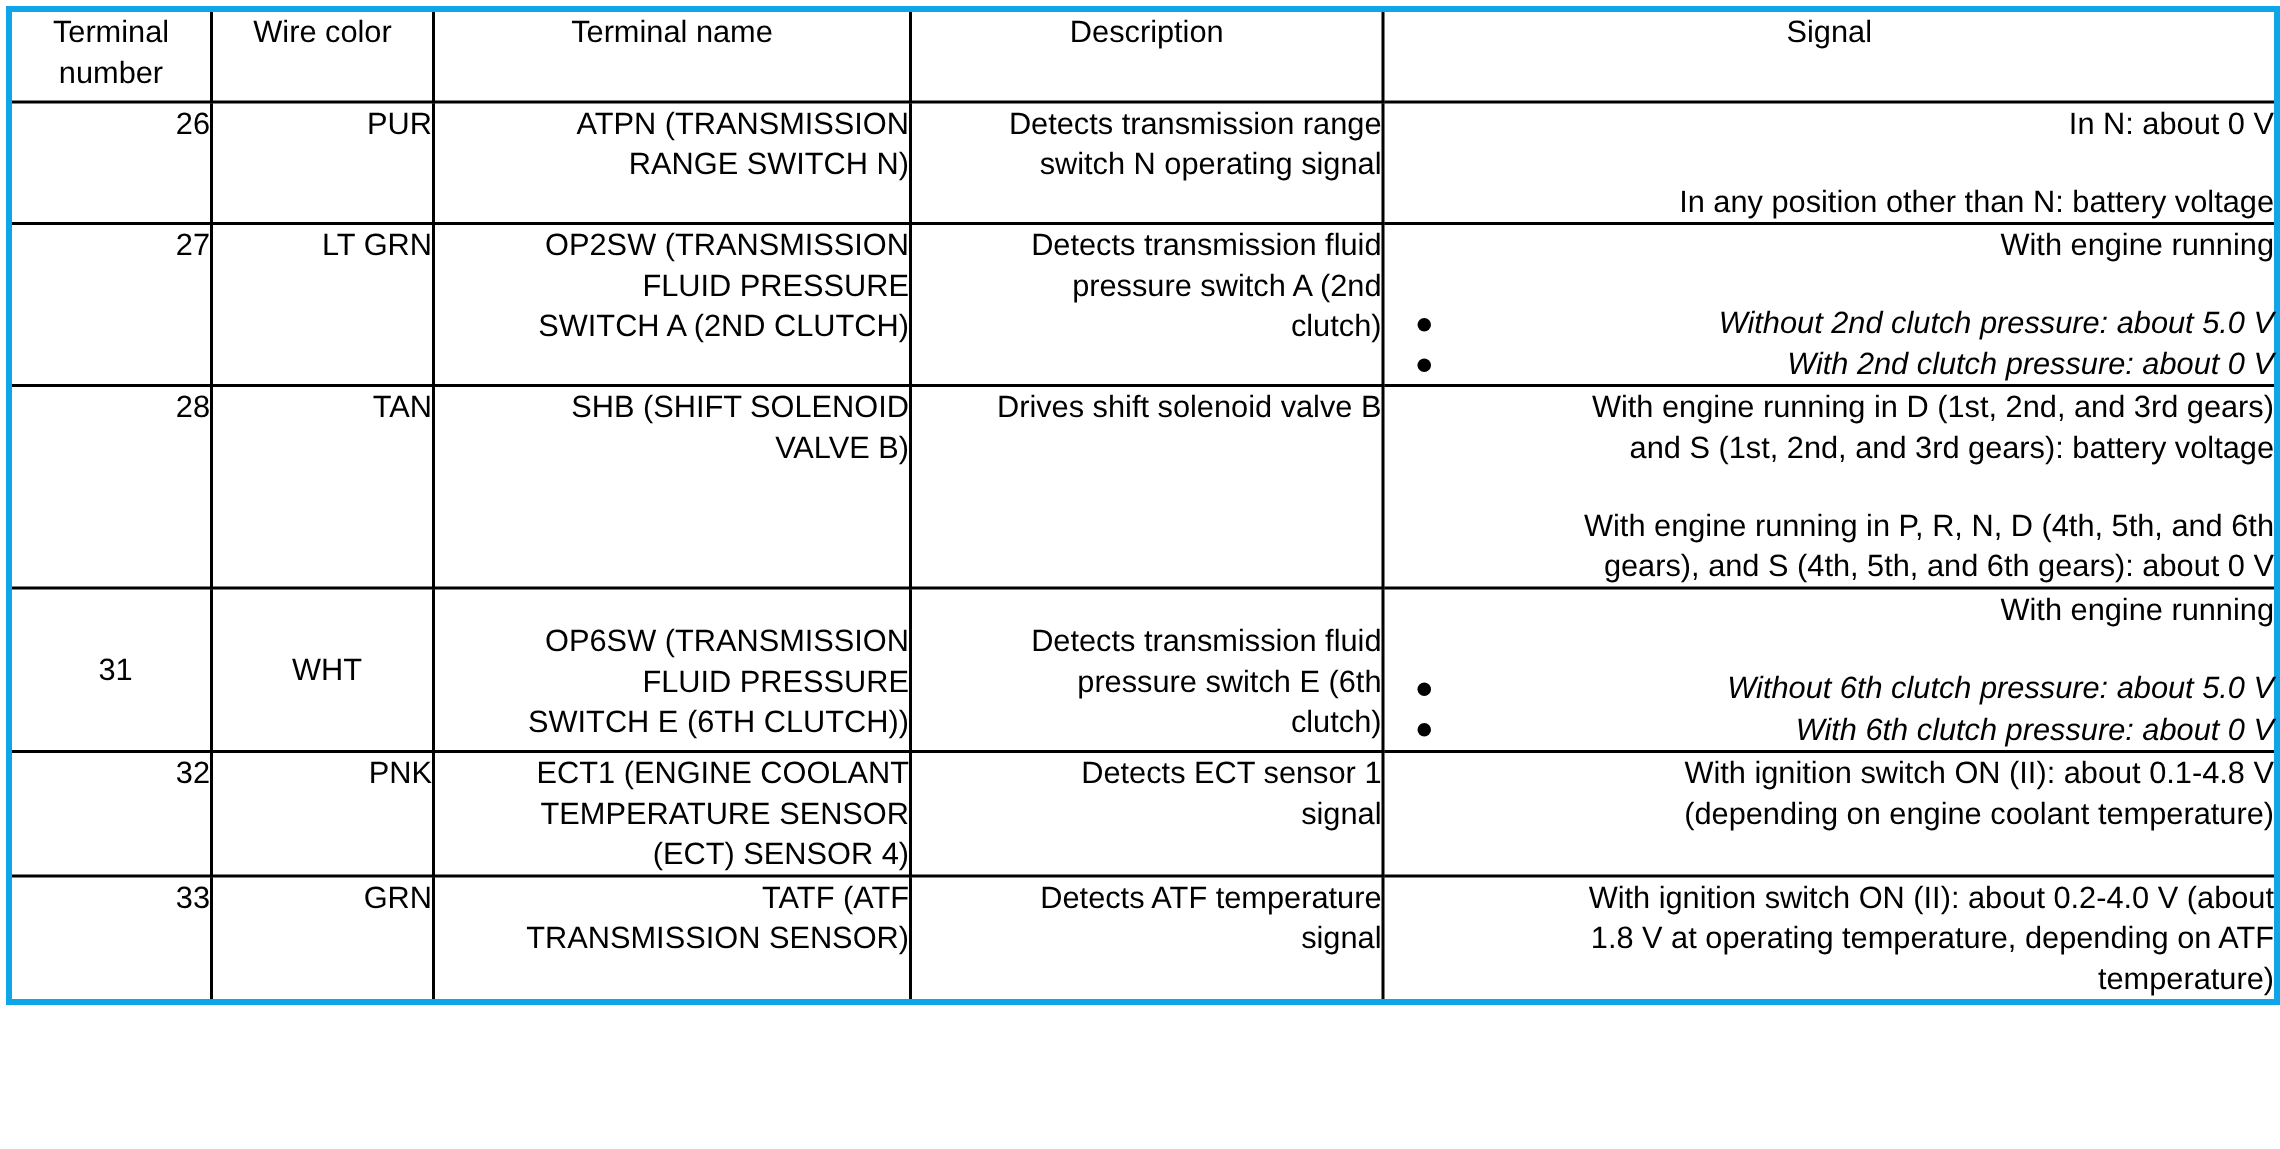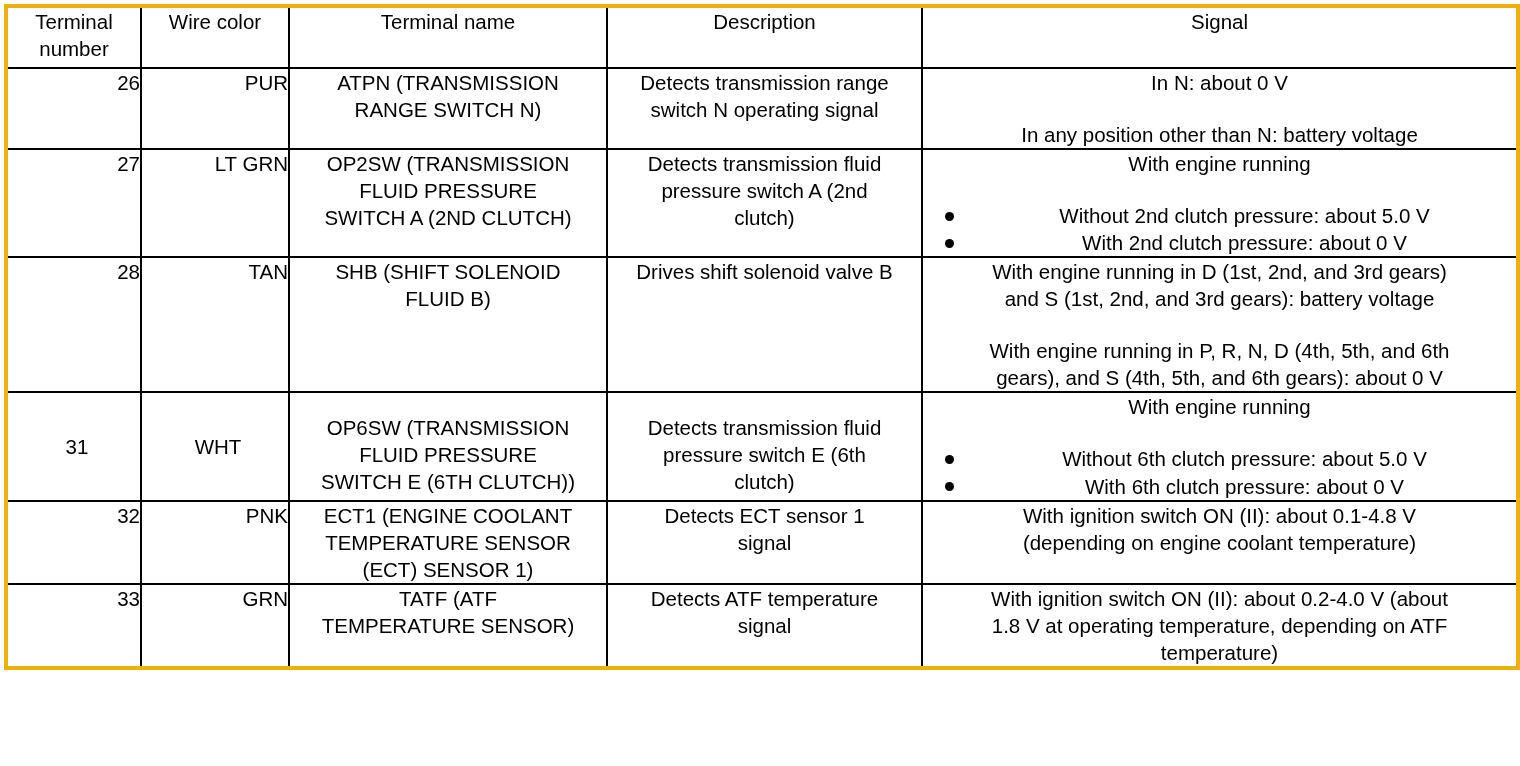--- a/index.html
+++ b/index.html
@@ -36,21 +36,21 @@
     padding: 0;
     vertical-align: top;
     font-weight: normal;
     font-size: 20.5px;
     line-height: 1.32;
     color: #000000;
   }
 
   
   table.terminal-table {
-    border: 4px solid #eab308;
+    border: 4px solid #0ea5e9;
   }
 
   
   col.c-num   { width: 135px; }
   col.c-wire  { width: 148px; }
   col.c-name  { width: 318px; }
   col.c-desc  { width: 315px; }
   col.c-sig   { width: 596px; }
 
   
@@ -71,21 +71,21 @@
     padding: 9px 4px 0 4px;
   }
   td.cell-num.left-align,
   td.cell-wire.left-align {
     text-align: center;
     vertical-align: middle;
     padding: 0 0 0 6px;
   }
 
   td.cell-text {
-    text-align: center;
+    text-align: right;
     padding: 9px 2px 4px 5px;
   }
   td.cell-text.mid {
     vertical-align: middle;
     padding-top: 16px;
     padding-bottom: 0;
   }
 
   .line { display: block; white-space: pre; }
 
@@ -93,20 +93,21 @@
   ul.bullets {
     list-style: none;
     margin: 0;
     padding: 0;
   }
   ul.bullets.spaced { margin-top: 25px; }
   ul.bullets li {
     position: relative;
     padding-left: 50px;
     line-height: 1.32;
+    font-style: italic;
   }
   ul.bullets li .dot {
     position: absolute;
     left: 22px;
     top: 0.46em;
     width: 9px;
     height: 9px;
     background: #000000;
     border-radius: 50%;
   }
@@ -187,21 +188,21 @@
               <li><span class="dot"></span><span>Without 2nd clutch pressure: about 5.0 V</span></li>
               <li><span class="dot"></span><span>With 2nd clutch pressure: about 0 V</span></li>
             </ul>
           </td>
         </tr>
         <tr>
           <td class="cell-num">28</td>
           <td class="cell-wire">TAN</td>
           <td class="cell-text">
             <span class="line">SHB (SHIFT SOLENOID</span>
-            <span class="line">FLUID B)</span>
+            <span class="line">VALVE B)</span>
           </td>
           <td class="cell-text">
             <span class="line">Drives shift solenoid valve B</span>
           </td>
           <td class="cell-text">
             <div>
               <span class="line">With engine running in D (1st, 2nd, and 3rd gears)</span>
               <span class="line">and S (1st, 2nd, and 3rd gears): battery voltage</span>
             </div>
             <div class="gap-block">
@@ -232,39 +233,39 @@
               <li><span class="dot"></span><span>With 6th clutch pressure: about 0 V</span></li>
             </ul>
           </td>
         </tr>
         <tr>
           <td class="cell-num">32</td>
           <td class="cell-wire">PNK</td>
           <td class="cell-text">
             <span class="line">ECT1 (ENGINE COOLANT</span>
             <span class="line">TEMPERATURE SENSOR</span>
-            <span class="line">(ECT) SENSOR 1)</span>
+            <span class="line">(ECT) SENSOR 4)</span>
           </td>
           <td class="cell-text">
             <span class="line">Detects ECT sensor 1</span>
             <span class="line">signal</span>
           </td>
           <td class="cell-text">
             <div>
               <span class="line">With ignition switch ON (II): about 0.1-4.8 V</span>
               <span class="line">(depending on engine coolant temperature)</span>
             </div>
           </td>
         </tr>
         <tr>
           <td class="cell-num">33</td>
           <td class="cell-wire">GRN</td>
           <td class="cell-text">
             <span class="line">TATF (ATF</span>
-            <span class="line">TEMPERATURE SENSOR)</span>
+            <span class="line">TRANSMISSION SENSOR)</span>
           </td>
           <td class="cell-text">
             <span class="line">Detects ATF temperature</span>
             <span class="line">signal</span>
           </td>
           <td class="cell-text">
             <div>
               <span class="line">With ignition switch ON (II): about 0.2-4.0 V (about</span>
               <span class="line">1.8 V at operating temperature, depending on ATF</span>
               <span class="line">temperature)</span>

